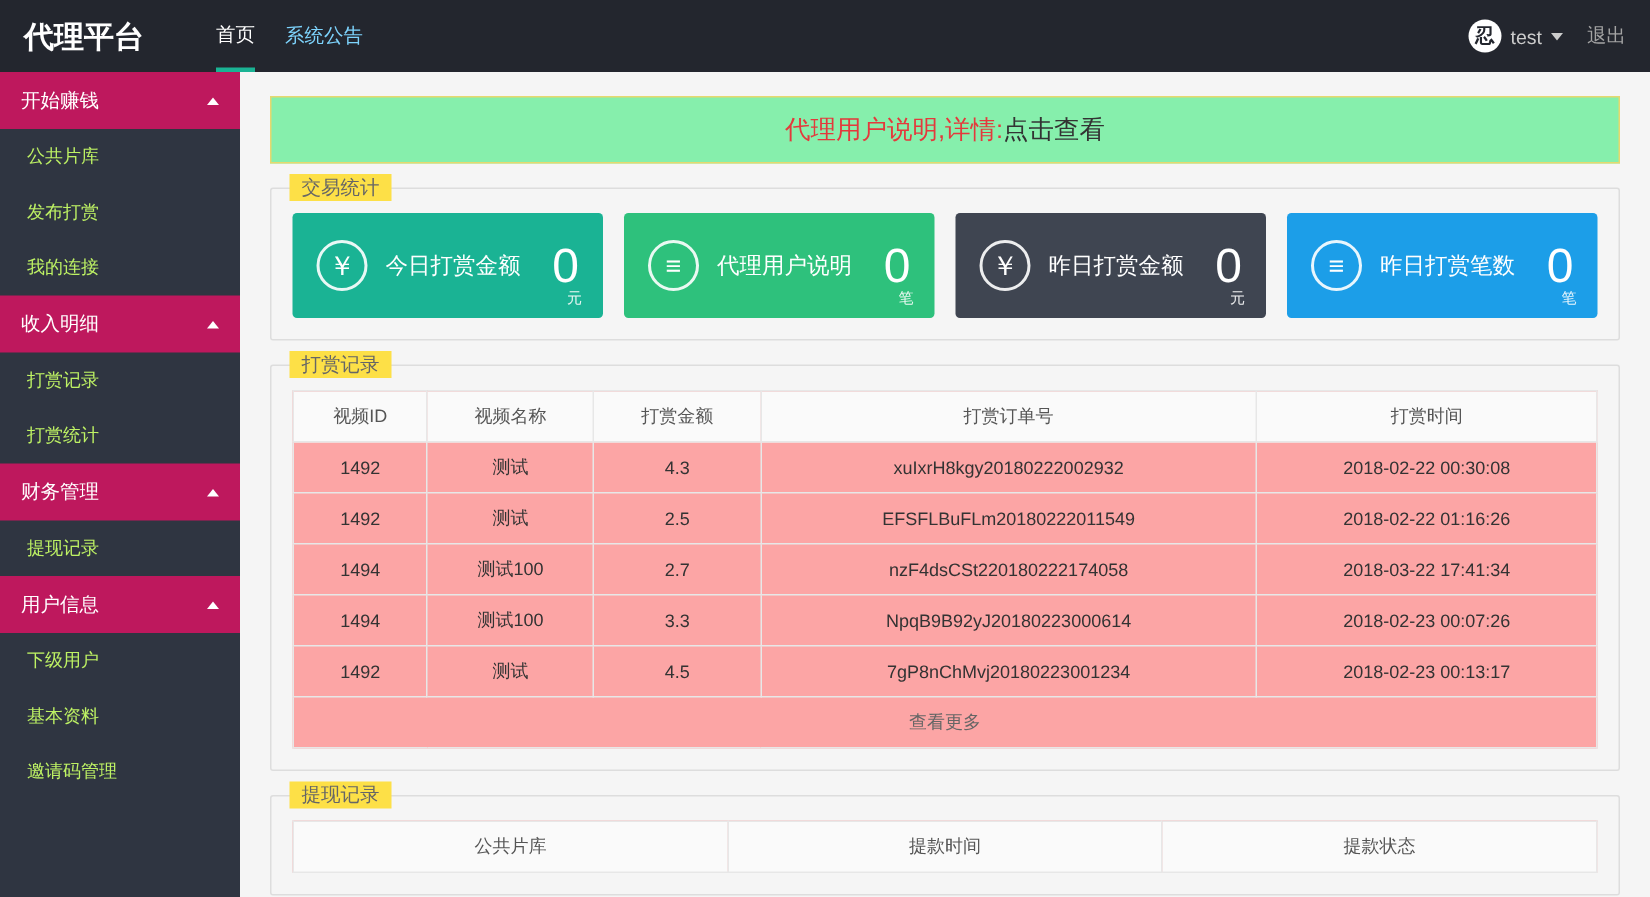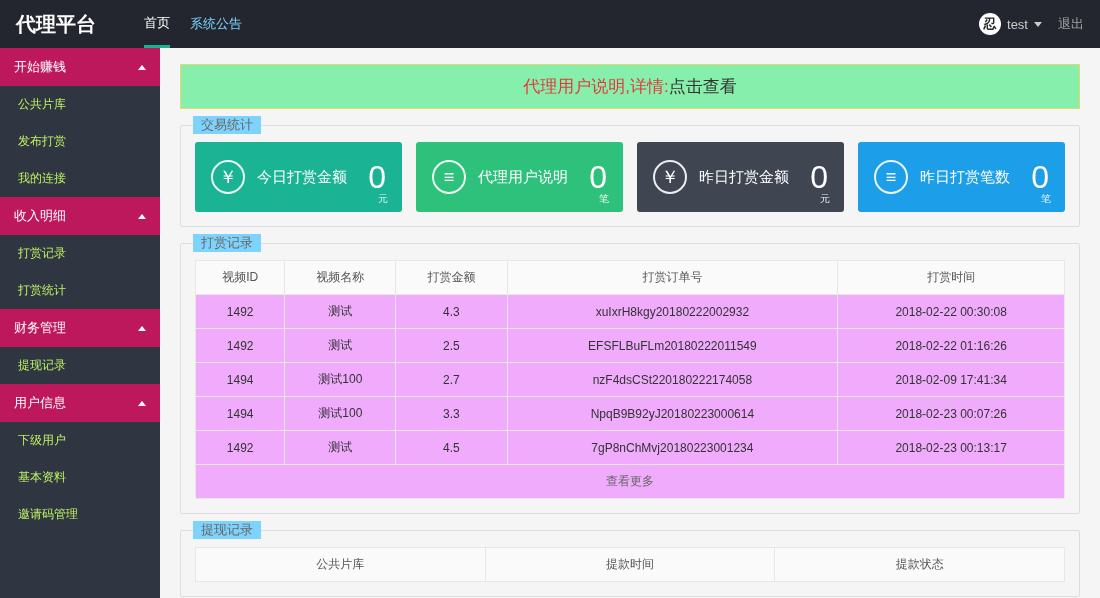--- a/index.html
+++ b/index.html
@@ -20,34 +20,34 @@
 .side-group-h { background: #be185d; color: #fff; padding: 10px 14px; display: flex; justify-content: space-between; align-items: center; cursor: pointer; font-size: 13px; }
 .side-item { padding: 10px 18px; cursor: pointer; font-size: 12px; color: #bef264; }
 .caret-up { width: 0; height: 0; border-left: 4px solid transparent; border-right: 4px solid transparent; border-bottom: 5px solid #fff; }
 
 .main { flex: 1; padding: 16px 20px 0 20px; overflow: hidden; }
 .notice { border: 1px solid #e6d86f; background: #86efac; text-align: center; padding: 10px; margin-bottom: 16px; font-size: 17px; }
 .notice .red { color: #e4393c; }
 .notice .link { color: #333; }
 
 .fieldset { border: 1px solid #ddd; border-radius: 2px; padding: 16px 14px 14px 14px; margin-bottom: 16px; position: relative; }
-.legend { position: absolute; top: -10px; left: 12px; background: #7dd3fc; padding: 0 8px; font-size: 13px; color: #666; }
+.legend { position: absolute; top: -10px; left: 12px; background: #fde047; padding: 0 8px; font-size: 13px; color: #666; }
 
 .stats { display: flex; gap: 14px; }
 .stat { flex: 1; border-radius: 3px; color: #fff; padding: 14px 16px; display: flex; align-items: center; position: relative; height: 70px; }
 .stat-green1 { background: #1ab394; }
 .stat-green2 { background: #2ec17c; }
 .stat-dark { background: #3f4551; }
 .stat-blue { background: #1c9ee8; }
 .stat-icon { width: 34px; height: 34px; border: 2px solid rgba(255,255,255,0.9); border-radius: 50%; display: flex; align-items: center; justify-content: center; font-size: 18px; margin-right: 12px; }
 .stat-label { font-size: 15px; }
 .stat-val { margin-left: auto; font-size: 32px; font-weight: 300; }
 .stat-unit { position: absolute; right: 14px; bottom: 6px; font-size: 10px; opacity: 0.9; }
 
-table { width: 100%; border-collapse: collapse; background: #f0abfc; }
+table { width: 100%; border-collapse: collapse; background: #fca5a5; }
 th, td { border: 1px solid #e7e7e7; padding: 8px 6px; text-align: center; font-size: 12px; }
 th { background: #fafafa; color: #555; font-weight: normal; }
 .more-row td { color: #666; cursor: pointer; }
 .caret-down-sm { display:inline-block; width:0; height:0; border-left:4px solid transparent; border-right:4px solid transparent; border-top:5px solid #ccc; }
 </style>
 </head>
 <body>
 
 <div class="topbar">
   <div class="logo">代理平台</div>
@@ -154,21 +154,21 @@
               <td>测试</td>
               <td>2.5</td>
               <td>EFSFLBuFLm20180222011549</td>
               <td>2018-02-22 01:16:26</td>
             </tr>
             <tr>
               <td>1494</td>
               <td>测试100</td>
               <td>2.7</td>
               <td>nzF4dsCSt220180222174058</td>
-              <td>2018-02-09 17:41:34</td>
+              <td>2018-03-22 17:41:34</td>
             </tr>
             <tr>
               <td>1494</td>
               <td>测试100</td>
               <td>3.3</td>
               <td>NpqB9B92yJ20180223000614</td>
               <td>2018-02-23 00:07:26</td>
             </tr>
             <tr>
               <td>1492</td>

